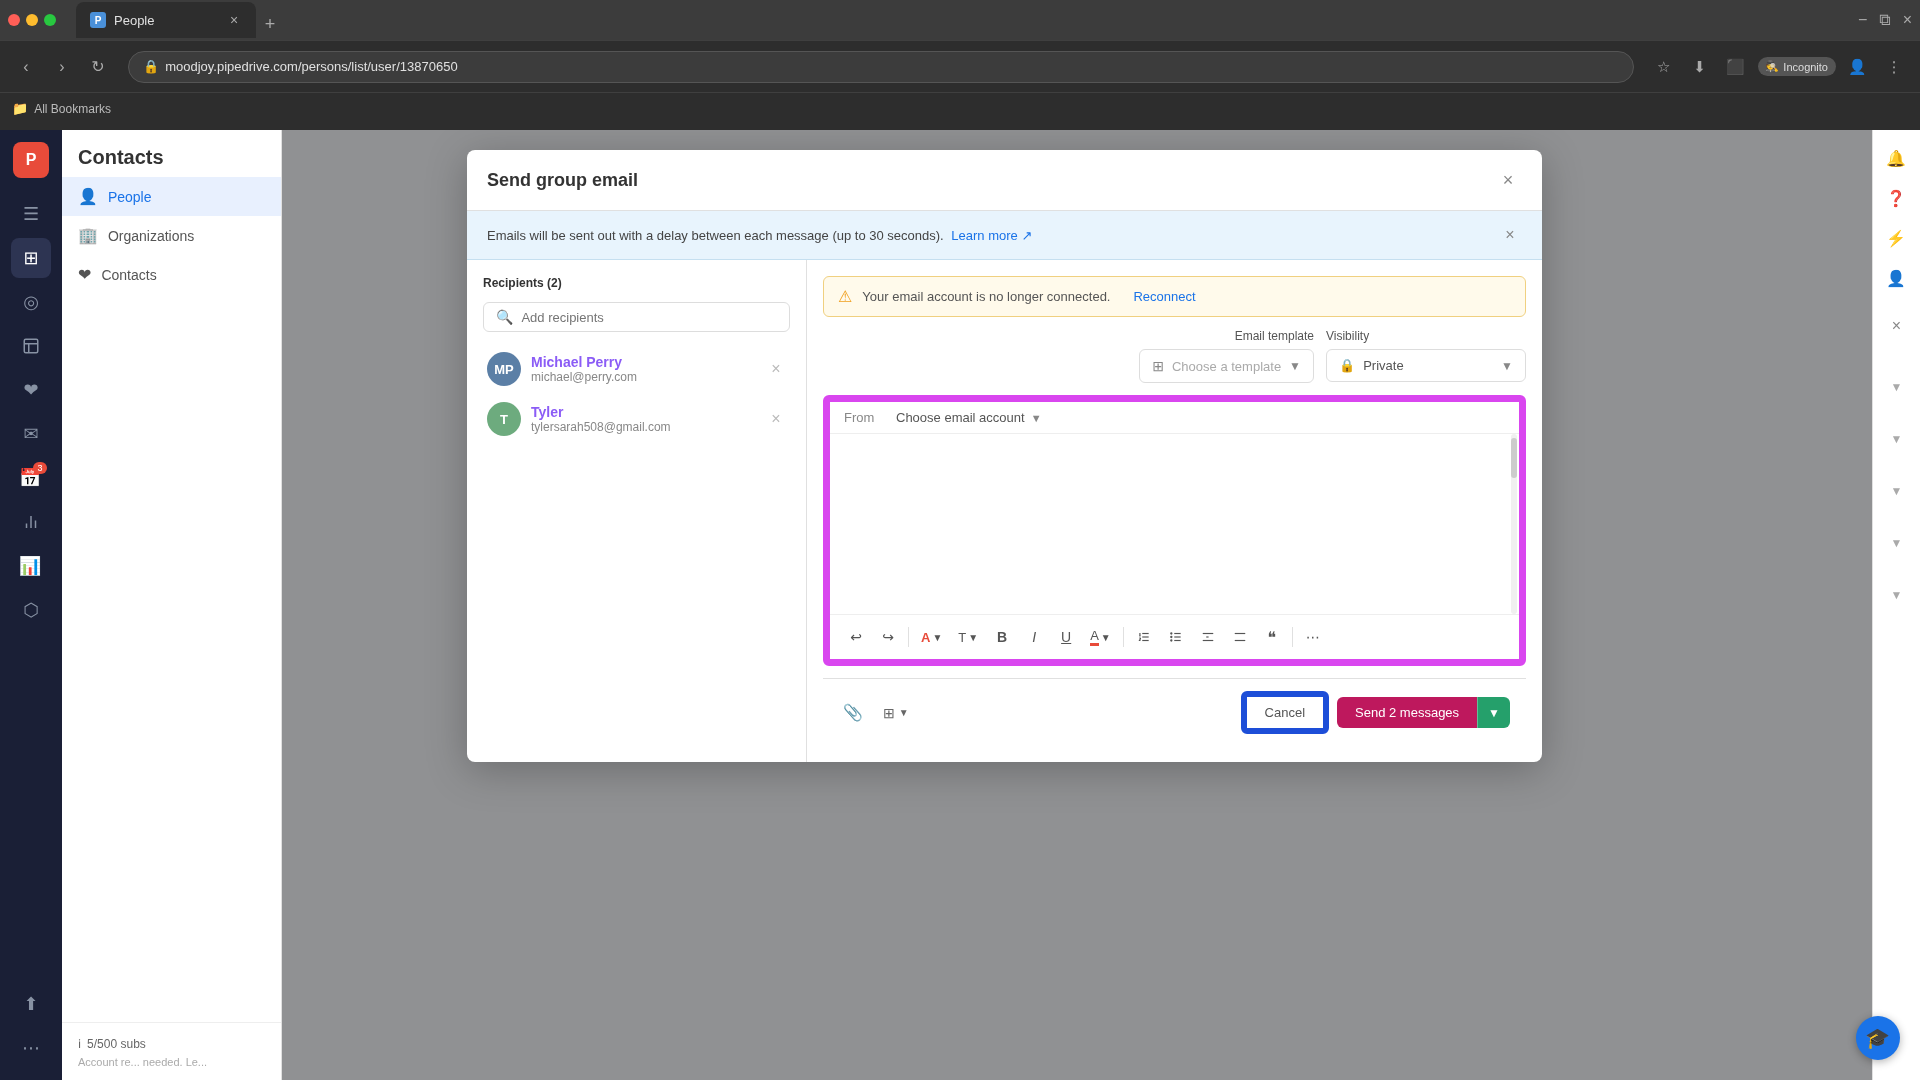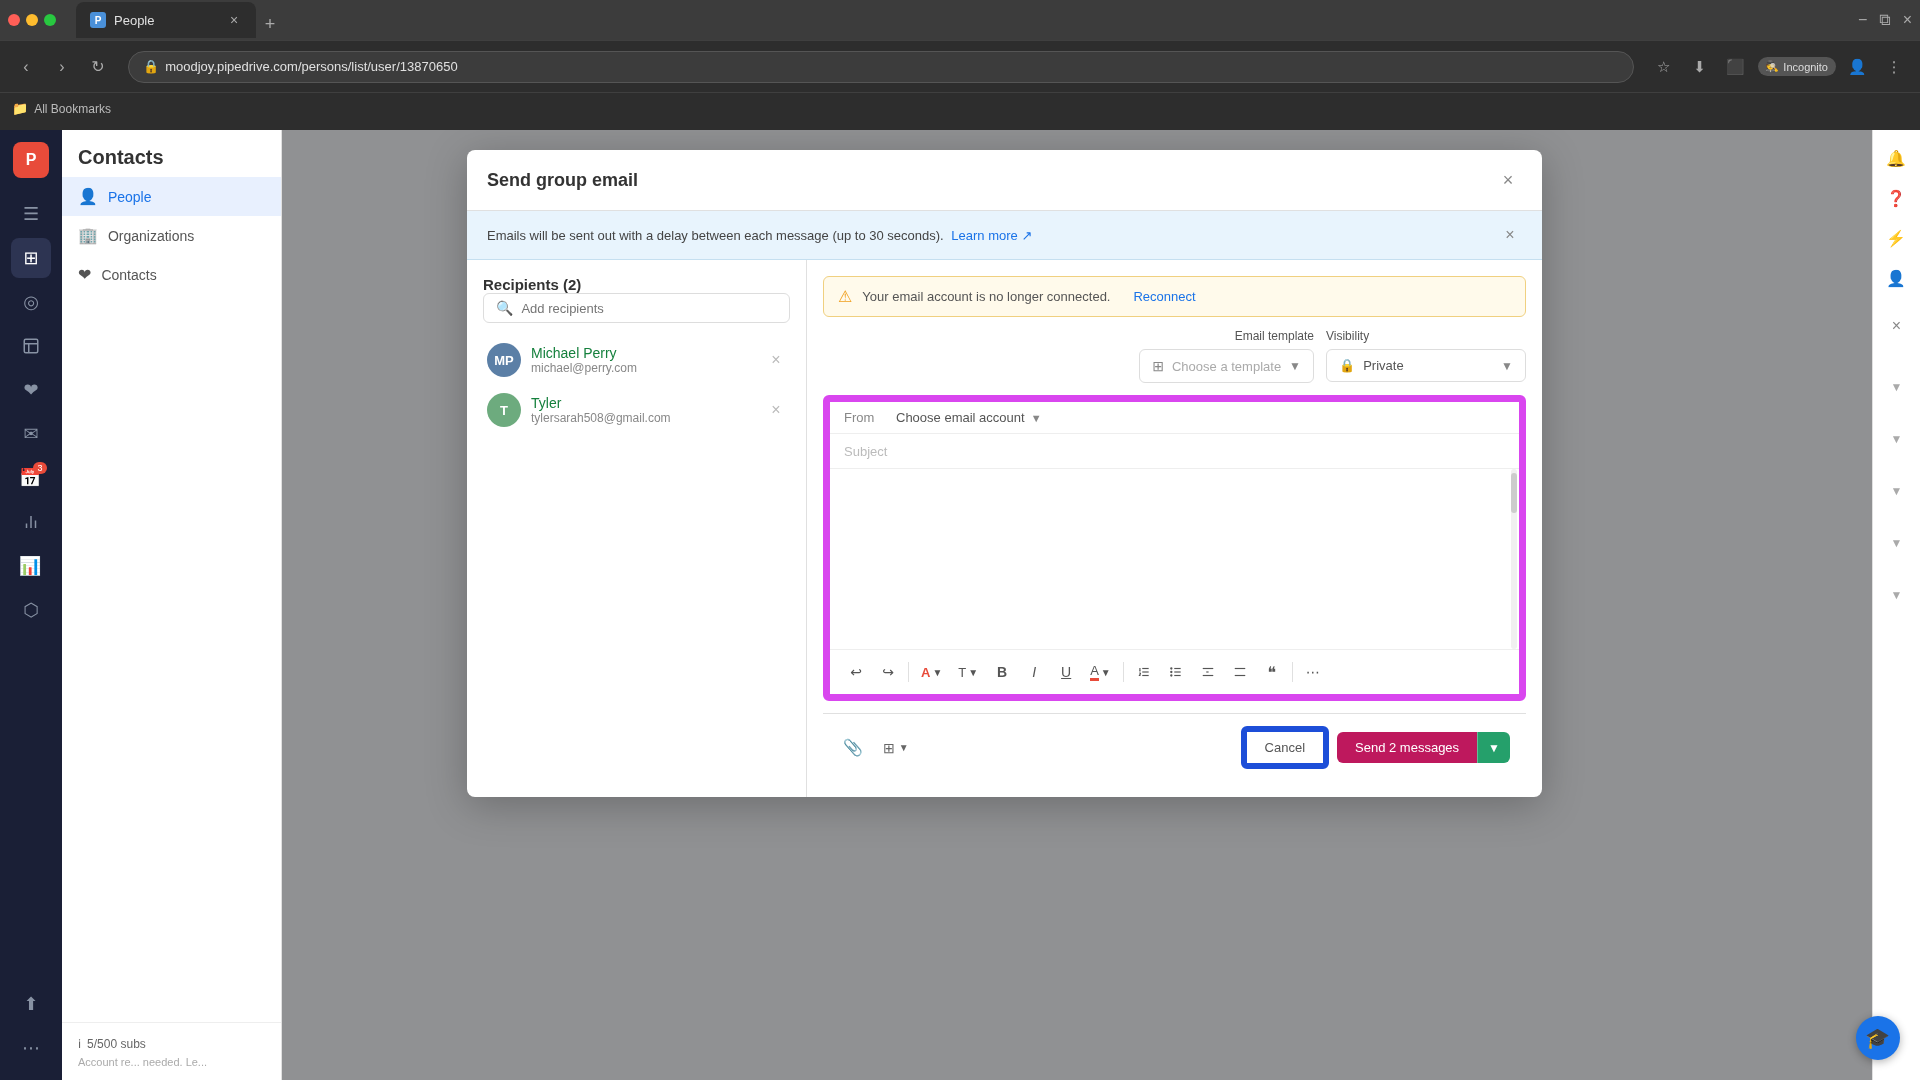--- a/index.html
+++ b/index.html
@@ -319,23 +319,24 @@
 
     
     .recipients-panel {
       width: 340px;
       border-right: 1px solid #e0e0e0;
       display: flex;
       flex-direction: column;
       padding: 16px;
     }
     .recipients-title {
-      font-size: 15px;
+      font-size: 12px;
       font-weight: 600;
       color: #333;
+      margin-bottom: 12px;
     }
     .recipients-search {
       display: flex;
       align-items: center;
       border: 1px solid #ddd;
       border-radius: 6px;
       padding: 6px 12px;
       gap: 8px;
       margin-bottom: 12px;
     }
@@ -355,21 +356,21 @@
       width: 34px;height:34px;
       border-radius: 50%;
       display:flex;align-items:center;justify-content:center;
       font-size: 13px;font-weight: 600;
       color: white;
       flex-shrink: 0;
     }
     .avatar-mp { background: #5b7fa6; }
     .avatar-t  { background: #6dab7e; }
     .recipient-info { flex:1; }
-    .recipient-name { font-size: 14px;font-weight:400;color:#15803d; }
+    .recipient-name { font-size: 14px;font-weight:700;color:#8b5cf6; }
     .recipient-email { font-size: 12px;color:#888; }
     .recipient-remove {
       color:#bbb;cursor:pointer;font-size:16px;
       width:20px;height:20px;display:flex;align-items:center;justify-content:center;
     }
 
     
     .compose-panel {
       flex: 1;
       display: flex;
@@ -762,23 +763,20 @@
               </div>
             </div>
 
             <div class="email-area">
               <div class="from-row">
                 <span class="from-label">From</span>
                 <div class="from-value">
                   <span>Choose email account</span>
                   <span class="from-dropdown">▼</span>
                 </div>
-              </div>
-              <div class="subject-row">
-                <input class="subject-input" type="text" placeholder="Subject" style="">
               </div>
               <div class="body-area">
                 <div class="body-scrollbar">
                   <div class="body-scrollbar-thumb"></div>
                 </div>
               </div>
 
               <div class="toolbar">
                 <div class="toolbar-btn">↩</div>
                 <div class="toolbar-btn">↪</div>

